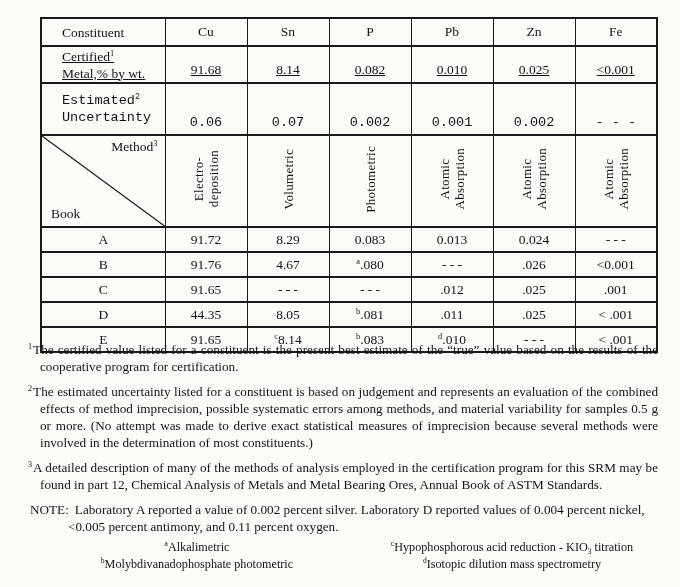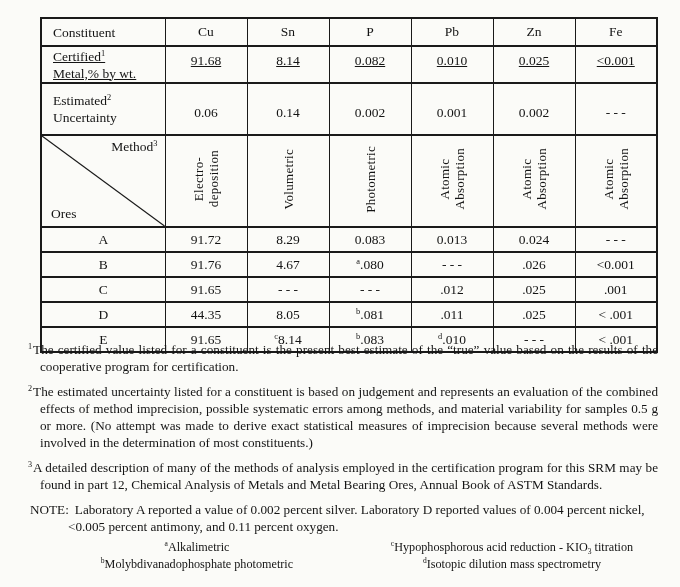--- a/index.html
+++ b/index.html
@@ -28,25 +28,25 @@
     padding:0 4px;
     font-weight:normal;
     vertical-align:middle;
     text-align:center;
     overflow:hidden;
   }
   col.c-label{width:124px;}
   col.c-el{width:82px;}
   tr.r-header{height:28px;}
   tr.r-cert{height:37px;text-decoration:underline;}
-  tr.r-est{height:52px;}
+  tr.r-est{height:52px;font-family:Liberation Mono, monospace;}
   tr.r-method{height:92px;}
   tr.r-lab{height:25px;}
-  .left-lbl{text-align:left;padding-left:11px;line-height:17px;}
-  .vbot{vertical-align:bottom;padding-bottom:13px;}
+  .left-lbl{text-align:left;padding-left:20px;line-height:17px;}
+  .vbot{vertical-align:bottom;padding-bottom:4px;}
   sup{font-size:0.62em;vertical-align:super;line-height:0;}
   sub{font-size:0.62em;vertical-align:sub;line-height:0;}
 
   
   .rot-cell{vertical-align:middle;text-align:center;padding:0;}
   .rot{
     display:inline-block;
     writing-mode:vertical-rl;
     transform:rotate(180deg);
     white-space:pre-line;
@@ -120,34 +120,34 @@
       <td class="vbot">0.025</td>
       <td class="vbot">&lt;0.001</td>
     </tr>
 
     <tr class="r-est">
       <td class="left-lbl">
         <span>Estimated</span><sup>2</sup><br>
         <span>Uncertainty</span>
       </td>
       <td class="vbot">0.06</td>
-      <td class="vbot">0.14</td>
+      <td class="vbot">0.07</td>
       <td class="vbot">0.002</td>
       <td class="vbot">0.001</td>
       <td class="vbot">0.002</td>
       <td class="vbot">- - -</td>
     </tr>
 
     <tr class="r-method">
       <td class="diag">
         <svg viewBox="0 0 100 100" preserveAspectRatio="none">
               <line x1="0" y1="0" x2="100" y2="100" stroke="#1a1a1a" stroke-width="1.2" vector-effect="non-scaling-stroke"></line>
             </svg>
         <span class="m"><span>Method</span><sup>3</sup></span>
-        <span class="l">Ores</span>
+        <span class="l">Book</span>
       </td>
       <td class="rot-cell"><span class="rot">Electro-
 deposition</span></td>
       <td class="rot-cell"><span class="rot">Volumetric</span></td>
       <td class="rot-cell"><span class="rot">Photometric</span></td>
       <td class="rot-cell"><span class="rot">Atomic
 Absorption</span></td>
       <td class="rot-cell"><span class="rot">Atomic
 Absorption</span></td>
       <td class="rot-cell"><span class="rot">Atomic

